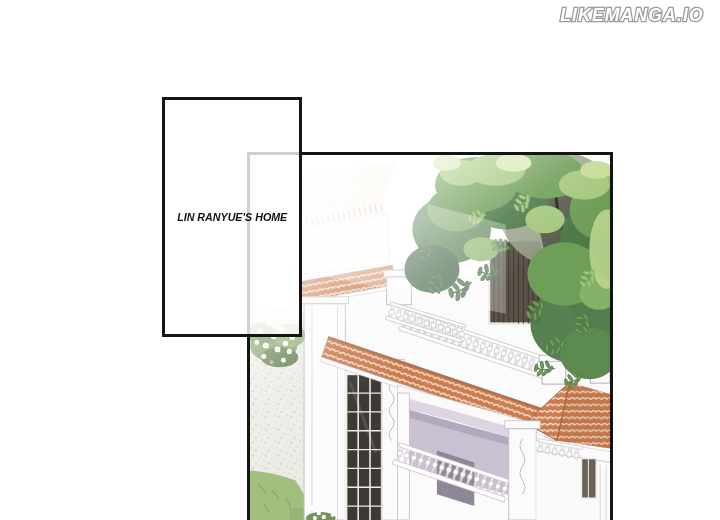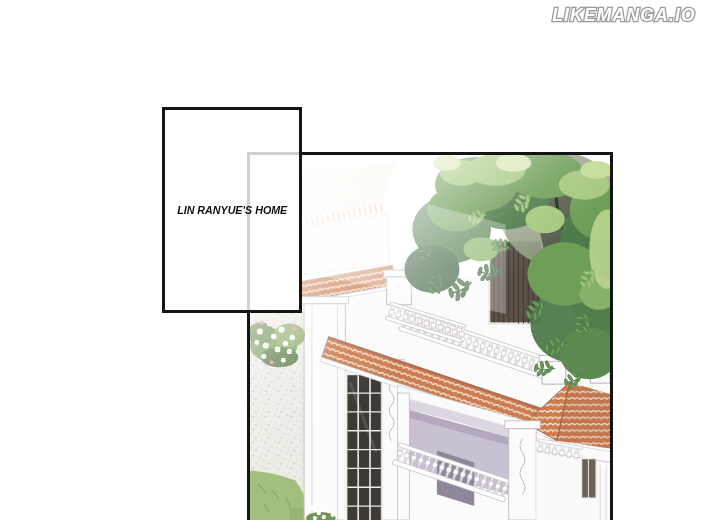--- a/index.html
+++ b/index.html
@@ -11,29 +11,29 @@
     --wall:#fcfbfb; --wall-line:#c4bcc5; --wall-shadow:#c9c0d1; --wall-shadow-deep:#b3a8bf;
     --window-dark:#3d3935; --shutter:#5a5248; --trunk:#5b5f51;
     --foliage-dark:#4e7a49; --foliage:#6f9e58; --foliage-light:#a5c87d; --foliage-pale:#d8e8b4;
     --grass:#a2bf7d; --gravel:#edece6; --flower-pink:#e29aa4;
   }
   html,body{margin:0;padding:0;}
   body{
     width:720px;height:520px;position:relative;overflow:hidden;
     background:#ffffff;font-family:"Liberation Sans",sans-serif;
   }
-  .watermark{position:absolute;top:1px;right:14px;width:170px;height:28px;}
+  .watermark{position:absolute;top:1px;right:6px;width:170px;height:28px;}
   .panel{
     position:absolute;left:247px;top:152px;width:366px;height:368px;
     box-sizing:border-box;border:3px solid var(--panel-border);border-bottom:none;
     background:#fff;z-index:1;
   }
   .panel svg{display:block;width:100%;height:100%;}
   .caption-box{
-    position:absolute;left:162px;top:107px;width:140px;height:206px;
+    position:absolute;left:162px;top:97px;width:140px;height:240px;
     box-sizing:border-box;border:3px solid var(--panel-border);
     background:rgba(255,255,255,0.8);
     z-index:2;display:flex;align-items:center;justify-content:center;
   }
   .caption-text{
     font-weight:bold;font-style:italic;font-size:11.5px;line-height:1.1;
     color:var(--caption-ink);letter-spacing:0px;transform:scaleX(.93);
     text-align:center;white-space:nowrap;
   }
   .wm-text{

